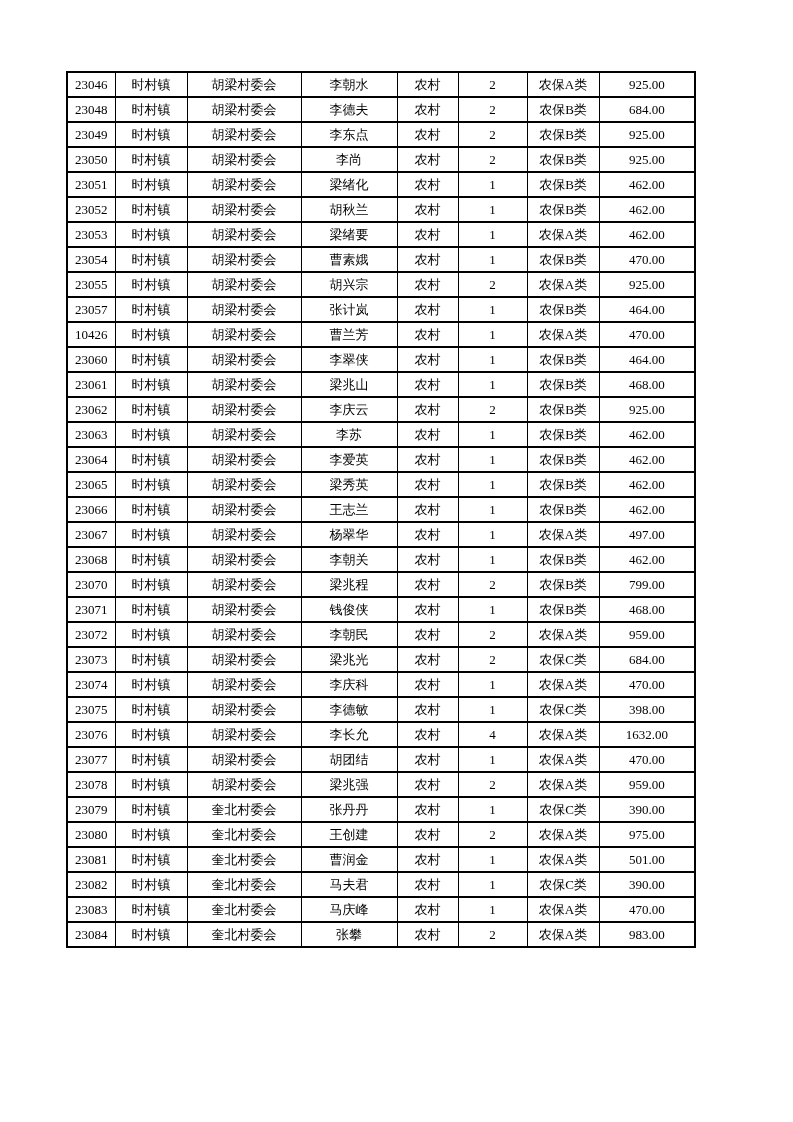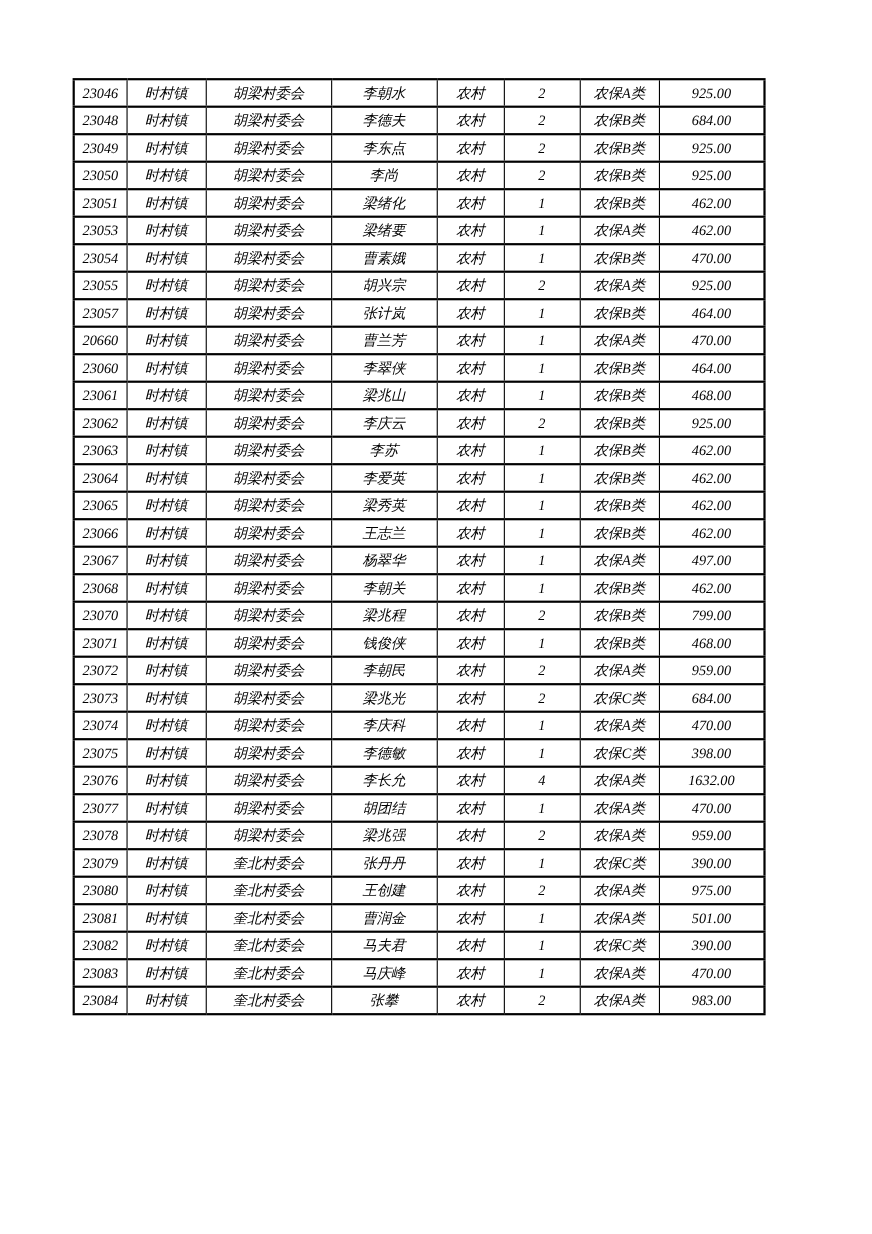--- a/index.html
+++ b/index.html
@@ -12,21 +12,20 @@
     height: 1122px;
     position: relative;
     font-family: "Liberation Serif", "DejaVu Serif", serif;
     color: #000000;
   }
   .sheet {
     position: absolute;
     left: 0; top: 0;
     width: 793px; height: 1122px;
     background: #ffffff;
-    font-style: italic;
   }
   table.records {
     position: absolute;
     left: 66px;
     top: 71px;
     width: 628px;
     border-collapse: collapse;
     table-layout: fixed;
     border: 2px solid #000000;
   }
@@ -114,20 +113,30 @@
           <td>23051</td>
           <td>时村镇</td>
           <td>胡梁村委会</td>
           <td>梁绪化</td>
           <td>农村</td>
           <td>1</td>
           <td>农保B类</td>
           <td>462.00</td>
         </tr>
         <tr>
+          <td>23052</td>
+          <td>时村镇</td>
+          <td>胡梁村委会</td>
+          <td>胡秋兰</td>
+          <td>农村</td>
+          <td>1</td>
+          <td>农保B类</td>
+          <td>462.00</td>
+        </tr>
+        <tr>
           <td>23053</td>
           <td>时村镇</td>
           <td>胡梁村委会</td>
           <td>梁绪要</td>
           <td>农村</td>
           <td>1</td>
           <td>农保A类</td>
           <td>462.00</td>
         </tr>
         <tr>
@@ -154,21 +163,21 @@
           <td>23057</td>
           <td>时村镇</td>
           <td>胡梁村委会</td>
           <td>张计岚</td>
           <td>农村</td>
           <td>1</td>
           <td>农保B类</td>
           <td>464.00</td>
         </tr>
         <tr>
-          <td>20660</td>
+          <td>10426</td>
           <td>时村镇</td>
           <td>胡梁村委会</td>
           <td>曹兰芳</td>
           <td>农村</td>
           <td>1</td>
           <td>农保A类</td>
           <td>470.00</td>
         </tr>
         <tr>
           <td>23060</td>

